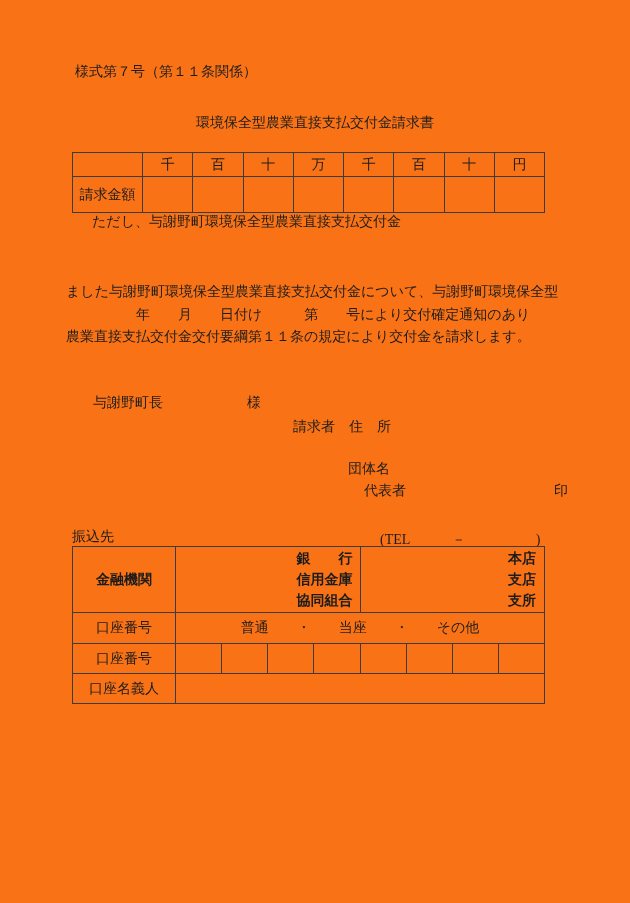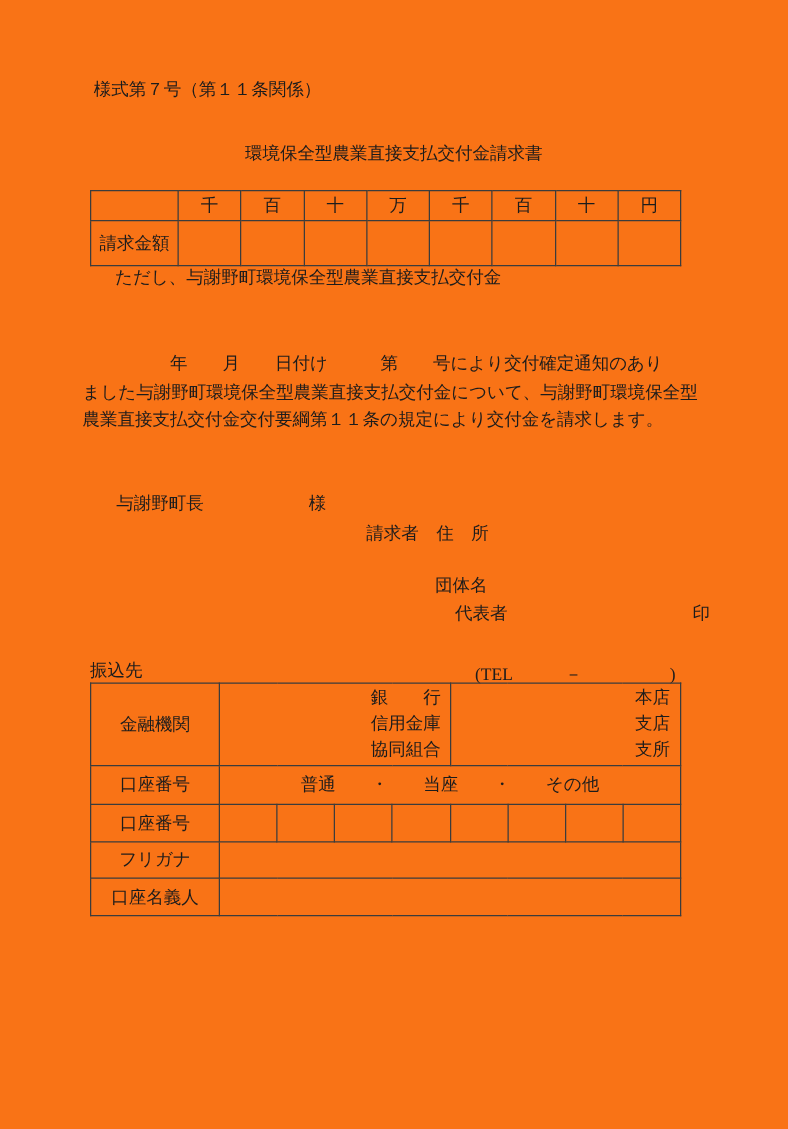--- a/index.html
+++ b/index.html
@@ -19,21 +19,21 @@
   table { border-collapse: collapse; table-layout: fixed; }
   td { border: 1px solid #3c3c3c; padding: 0; vertical-align: middle; }
 
   .amount-table { position: absolute; left: 72px; top: 152px; width: 473px; }
   .amount-table .hdr td { height: 23px; text-align: center; }
   .amount-table .val td { height: 35px; text-align: center; }
 
   
   .bank-table { position: absolute; left: 72px; top: 546px; width: 473px; }
   .bank-table td.rowlabel { text-align: center; }
-  .bank-row td { height: 65px; }
+  .bank-row td { height: 65px; font-weight: bold; }
   .bank-names, .branch-names { line-height: 21px; }
   .bank-names div  { text-align: right; padding-right: 7px; }
   .branch-names div{ text-align: right; padding-right: 8px; }
   .acct-type-row td { height: 30px; }
   .acct-type-row td.options { text-align: center; }
   .acct-num-row td { height: 29px; margin-top: 12px; }
   .furigana-row td { height: 28px; }
   .holder-row td { height: 29px; }
 
   .para-line { line-height: 22.5px; white-space: nowrap; }
@@ -88,22 +88,22 @@
       <td></td>
       <td></td>
       <td></td>
     </tr>
   </tbody>
     </table>
 
   <div class="abs" style="left:92px; top:213px;">ただし、与謝野町環境保全型農業直接支払交付金</div>
 
   <div class="abs" style="left:66px; top:281px;">
+    <div class="para-line">ました与謝野町環境保全型農業直接支払交付金について、与謝野町環境保全型</div>
     <div class="para-line">　　　　　年　　月　　日付け　　　第　　号により交付確定通知のあり</div>
-    <div class="para-line">ました与謝野町環境保全型農業直接支払交付金について、与謝野町環境保全型</div>
     <div class="para-line">農業直接支払交付金交付要綱第１１条の規定により交付金を請求します。</div>
   </div>
 
 
   <div class="abs" style="left:93px; top:394px;">与謝野町長　　　　　　様</div>
 
   <div class="abs" style="left:293px; top:418px;">請求者　住　所</div>
 
   <div class="abs" style="left:348px; top:460px;">団体名</div>
 
@@ -150,24 +150,20 @@
       <td class="rowlabel">口座番号</td>
       <td></td>
       <td></td>
       <td></td>
       <td></td>
       <td></td>
       <td></td>
       <td></td>
       <td></td>
     </tr>
-    <tr class="furigana-row">
-      <td class="rowlabel">フリガナ</td>
-      <td colspan="8"></td>
-    </tr>
     <tr class="holder-row">
       <td class="rowlabel">口座名義人</td>
       <td colspan="8"></td>
     </tr>
   </tbody>
     </table>
 
 </div>
 
 </body></html>

